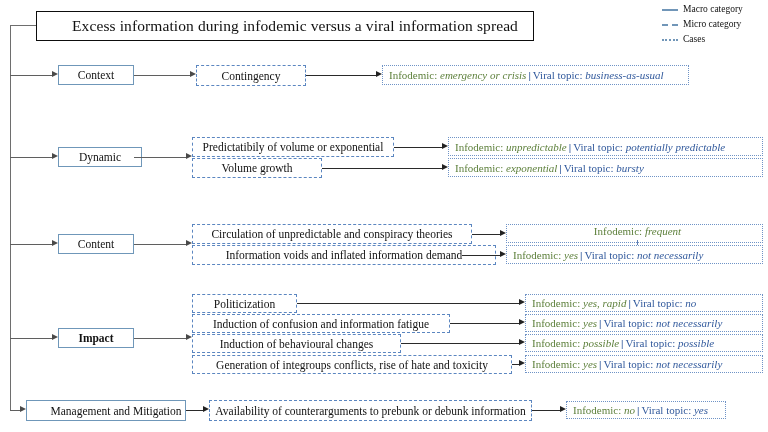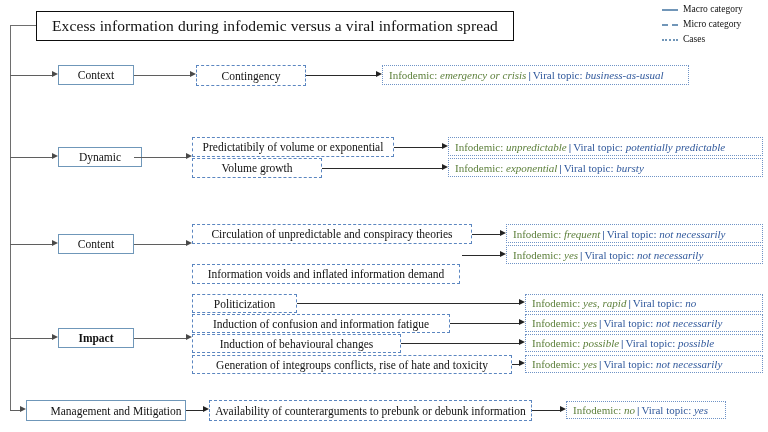--- a/index.html
+++ b/index.html
@@ -8,21 +8,21 @@
     font-family:"Liberation Serif", serif;
     position:relative;overflow:hidden;
   }
   .canvas{position:absolute;left:0;top:0;width:768px;height:432px;}
 
   
   .title-box{
     position:absolute;left:36px;top:11px;width:476px;height:28px;
     border:1.5px solid #0d0d0d;background:#fff;
     display:flex;align-items:center;justify-content:center;
-    font-size:15.5px;color:#111;letter-spacing:.1px;
+    font-size:15.5px;color:#111;letter-spacing:.1px;padding-left:20px;
   }
 
   
   .legend{position:absolute;left:662px;top:3px;width:106px;}
   .legend-row{display:flex;align-items:center;height:13px;margin-bottom:2px;}
   .legend-line{width:16px;height:0;margin-right:5px;flex:0 0 16px;}
   .lg-solid{border-top:2px solid #7196b8;}
   .lg-dash{border-top:2px dashed #7196b8;}
   .lg-dot{border-top:2px dotted #7196b8;}
   .legend-label{font-size:9.5px;color:#111;line-height:11px;white-space:nowrap;}
@@ -161,33 +161,33 @@
     <span>Content</span>
   </div>
   <div class="hline" style="left:134px;top:244px;width:52px;"></div>
   <div class="arrow" style="left:186px;top:240.4px;"></div>
 
   <div class="micro-box" style="left:192px;top:224px;width:280px;height:20px;">
     <span>Circulation of unpredictable and conspiracy theories</span>
   </div>
   <div class="hline-dark" style="left:472px;top:234px;width:28px;"></div>
   <div class="arrow arrow-dark" style="left:500px;top:230.4px;"></div>
-  <div class="case-box" style="left:506px;top:224px;width:257px;height:19px;">
+  <div class="case-box" style="left:506px;top:224px;width:257px;height:19px;flex-direction:column;">
     <span class="c-info">
       <span>Infodemic:</span>
       <i>frequent</i>
     </span>
     <span class="c-sep">|</span>
     <span class="c-viral">
       <span>Viral topic:</span>
       <i>not necessarily</i>
     </span>
   </div>
 
-  <div class="micro-box" style="left:192px;top:245px;width:268px;height:20px;margin-top:19px;">
+  <div class="micro-box" style="left:192px;top:245px;width:304px;height:20px;">
     <span>Information voids and inflated information demand</span>
   </div>
   <div class="hline-dark" style="left:462px;top:255px;width:38px;"></div>
   <div class="arrow arrow-dark" style="left:500px;top:251.4px;"></div>
   <div class="case-box" style="left:506px;top:245px;width:257px;height:19px;">
     <span class="c-info">
       <span>Infodemic:</span>
       <i>yes</i>
     </span>
     <span class="c-sep">|</span>

